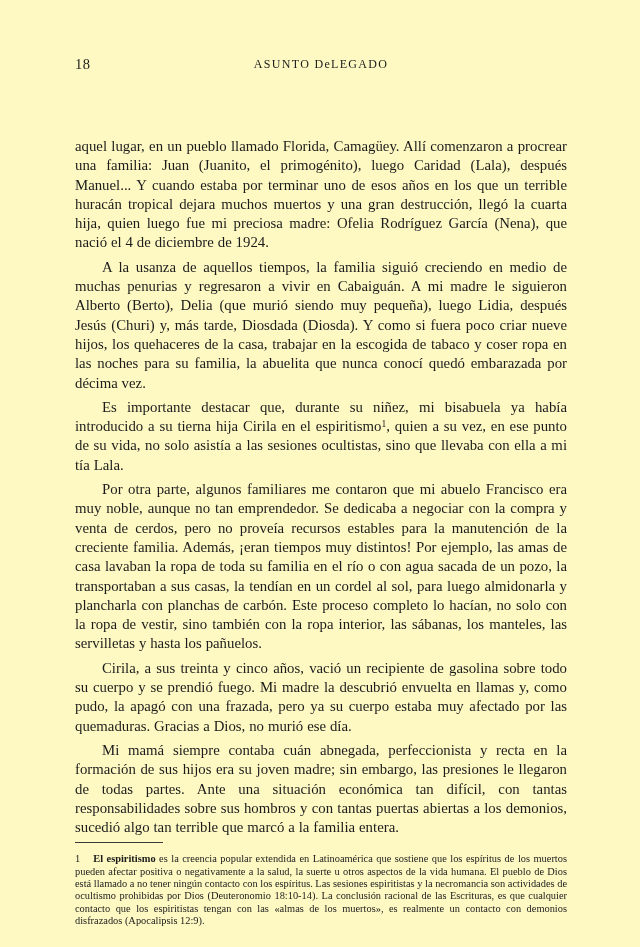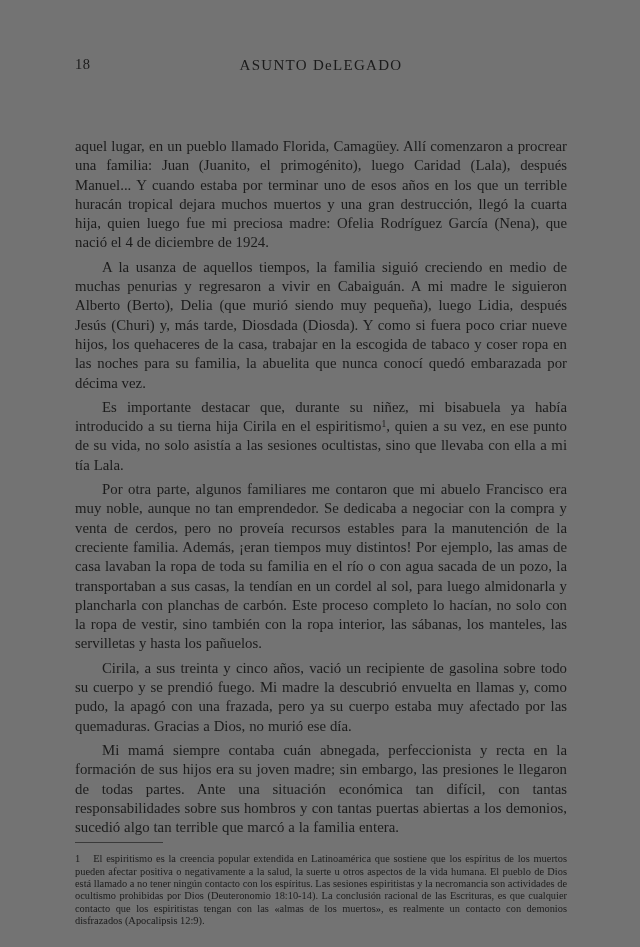--- a/index.html
+++ b/index.html
@@ -3,21 +3,21 @@
 <meta charset="utf-8">
 <style>
   * { margin: 0; padding: 0; box-sizing: border-box; }
   html, body { background: #ffffff; }
 
   .page {
     position: relative;
     width: 640px;
     height: 947px;
     margin: 0 auto;
-    background: #737373;
+    background: #fef9c3;
     color: #1b1b1b;
     font-family: "Liberation Serif", "DejaVu Serif", serif;
     padding: 56px 73px 34px 75px;
     display: flex;
     flex-direction: column;
     overflow: hidden;
   }
 
   .page-header {
     position: relative;
@@ -31,21 +31,21 @@
     top: 0;
     font-size: 14.5px;
     letter-spacing: 0.4px;
   }
   .running-head {
     position: absolute;
     left: 0;
     right: 0;
     top: 1px;
     text-align: center;
-    font-size: 15px;
+    font-size: 12px;
     letter-spacing: 1.3px;
     font-family: Liberation Serif, serif;
   }
 
   .body-text { flex: 0 0 auto; }
   .body-text p {
     font-size: 14.8px;
     line-height: 19.3px;
     text-align: justify;
     text-indent: 27px;
@@ -69,21 +69,21 @@
     height: 0;
     border-top: 1px solid #3a3a3a;
     margin-bottom: 10px;
   }
   .footnote-text {
     font-size: 10.4px;
     line-height: 12.3px;
     text-align: justify;
   }
   .footnote-number { padding-right: 13px; }
-  .footnote-bold { font-weight: normal; }
+  .footnote-bold { font-weight: bold; }
 </style>
 </head>
 <body>
 
 <div class="page">
 
   <div class="page-header">
     <span class="page-number">18</span>
     <span class="running-head">ASUNTO DeLEGADO</span>
   </div>

